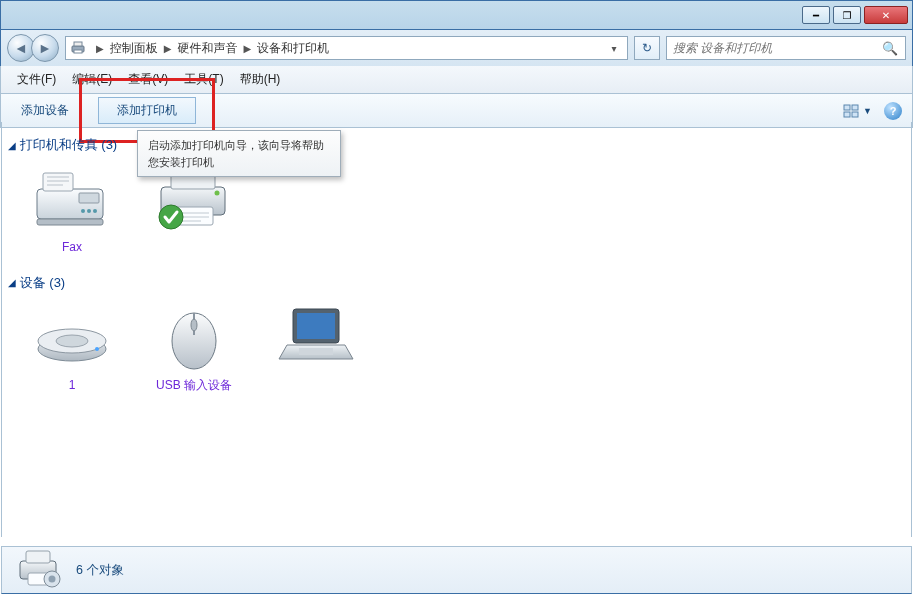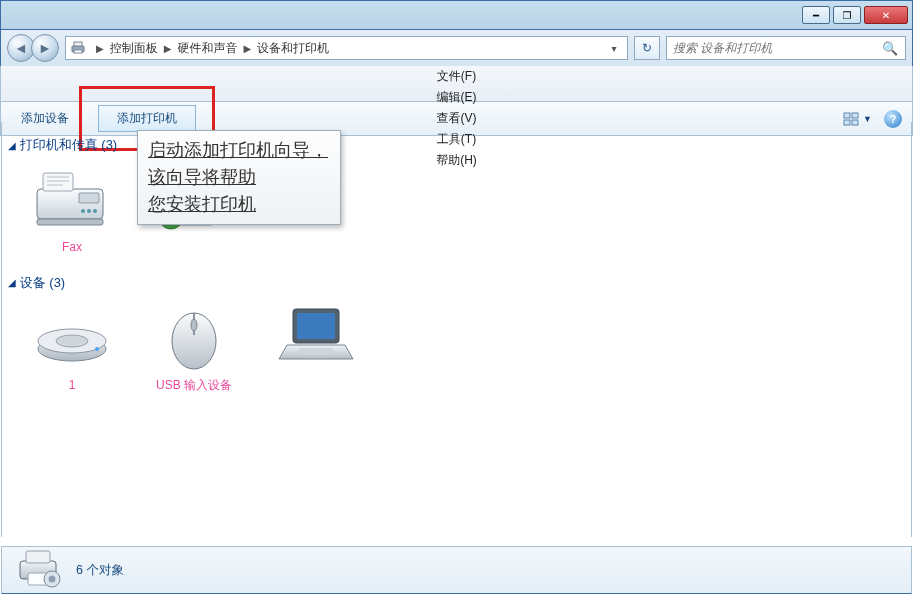--- a/index.html
+++ b/index.html
@@ -19,43 +19,43 @@
   .addressbar .aicon { width:16px; height:16px; margin-right:6px; }
   .crumb { padding:0 2px;font-family:Liberation Mono, monospace; }
   .crumbArrow { color:#555; padding:0 4px; font-size:10px;}
   .addrdrop { margin-left:auto; width:18px; text-align:center; color:#555; font-size:10px;}
   .refresh { width:26px; height:24px; border:1px solid #8fa8bd; background:linear-gradient(#f7fbff,#e1eef8); display:flex;align-items:center;justify-content:center; color:#2b5a8a; font-size:12px;}
   .searchbox { width:240px; height:24px; border:1px solid #8fa8bd; background:#fff; display:flex; align-items:center; padding:0 6px; font-size:12px;}
   .searchbox input { border:none; outline:none; flex:1; font-size:12px; color:#888; font-style:italic;}
   .searchicon { color:#2b5a8a; font-size:13px;}
   
   
-  .menubar { height: 36px; background: linear-gradient(#f4f8fc,#e7eef5); border:1px solid #aac1d4; border-top:none; display:flex; align-items:center; padding:0 8px; font-size:12px; color:#222;flex-direction:column;}
+  .menubar { height: 28px; background: linear-gradient(#f4f8fc,#e7eef5); border:1px solid #aac1d4; border-top:none; display:flex; align-items:center; padding:0 8px; font-size:12px; color:#222;}
   .menuitem { padding: 2px 8px; }
   
   
   .cmdbar { height: 34px; background: linear-gradient(#f7fbfe,#e6f0f8); border-left:1px solid #aac1d4; border-right:1px solid #aac1d4; border-bottom:1px solid #aac1d4; display:flex; align-items:center; padding:0 10px; font-size:12px; color:#184a7c;}
   .cmditem { padding: 4px 10px; }
   .highlightbox { border:3px solid #d22; padding:16px; }
   .highlightbox .cmditem { border:1px solid #8fb6d8; background:linear-gradient(#f2f8fd,#d9ecfa); padding:4px 18px;}
   .cmdspacer { flex:1; }
   .cmdright { display:flex; align-items:center; gap:12px; color:#184a7c;}
   .viewbtn { display:flex; align-items:center; gap:2px; font-size:12px;}
   .helpbtn { width:18px;height:18px;border-radius:50%;background:radial-gradient(circle at 35% 30%,#bfe2ff,#2b7fc9);color:#fff;display:flex;align-items:center;justify-content:center;font-size:11px;font-weight:bold;}
   
   
-  .tooltip { position:absolute; left:137px; top:130px; width:204px; background:linear-gradient(#fdfdfd,#eef2f5); border:1px solid #9fadb9; padding:6px 10px; font-size:18px; color:#333; box-shadow:2px 3px 5px rgba(0,0,0,.25); line-height:1.5; z-index:10;text-decoration:underline;}
+  .tooltip { position:absolute; left:137px; top:130px; width:204px; background:linear-gradient(#fdfdfd,#eef2f5); border:1px solid #9fadb9; padding:6px 10px; font-size:11px; color:#333; box-shadow:2px 3px 5px rgba(0,0,0,.25); line-height:1.5; z-index:10;}
   
   
   .content { position:absolute; left:1px; right:1px; top:122px; bottom:58px; border-left:1px solid #aac1d4; border-right:1px solid #aac1d4; overflow:auto; padding: 10px 4px 10px 4px;}
   .group { margin-bottom: 14px; }
   .grouphdr { color:#0a3e86; font-size:13px; padding: 4px 2px 8px 2px; display:flex; align-items:center;}
   .grouphdr .tri { font-size:10px; margin-right:4px; color:#0a3e86;}
   .itemsrow { display:flex; gap: 18px; padding-left:14px;}
-  .device { width:104px; text-align:center; font-size:12px; color:#ec4899;}
+  .device { width:104px; text-align:center; font-size:12px; color:#6d28d9;}
   .iconbox { width:90px; height:72px; margin:0 auto 6px; position:relative; display:flex; align-items:center; justify-content:center;}
   .lbl { line-height:1.3; }
   
   
   .statusbar { position:absolute; left:1px; right:1px; bottom:1px; height:48px; border:1px solid #aac1d4; border-bottom:1px solid #3a6ea5; background:linear-gradient(#f2f7fc,#e4eef7); display:flex; align-items:center; padding:6px 14px; gap:14px; font-size:12.5px; color:#184a7c;}
   .statusicon { width:46px; height:42px; }
   
   
   svg { display:block; }
 </style>

